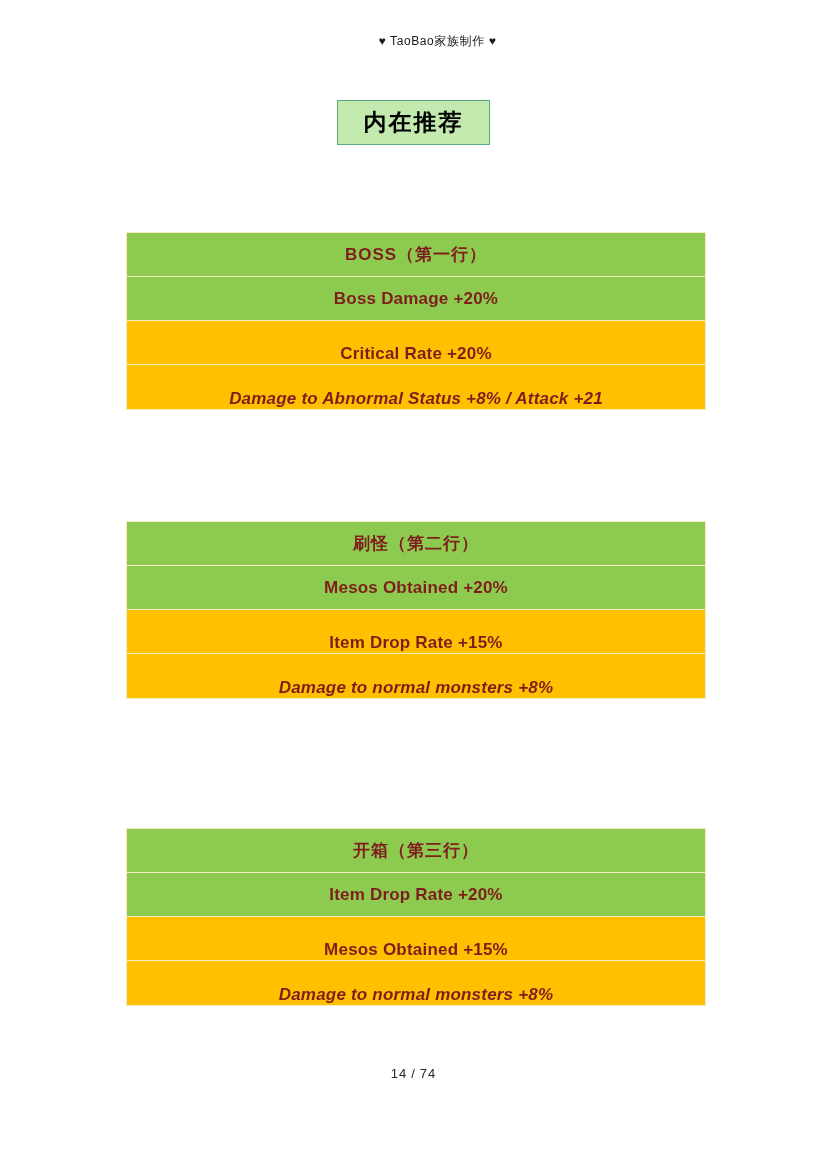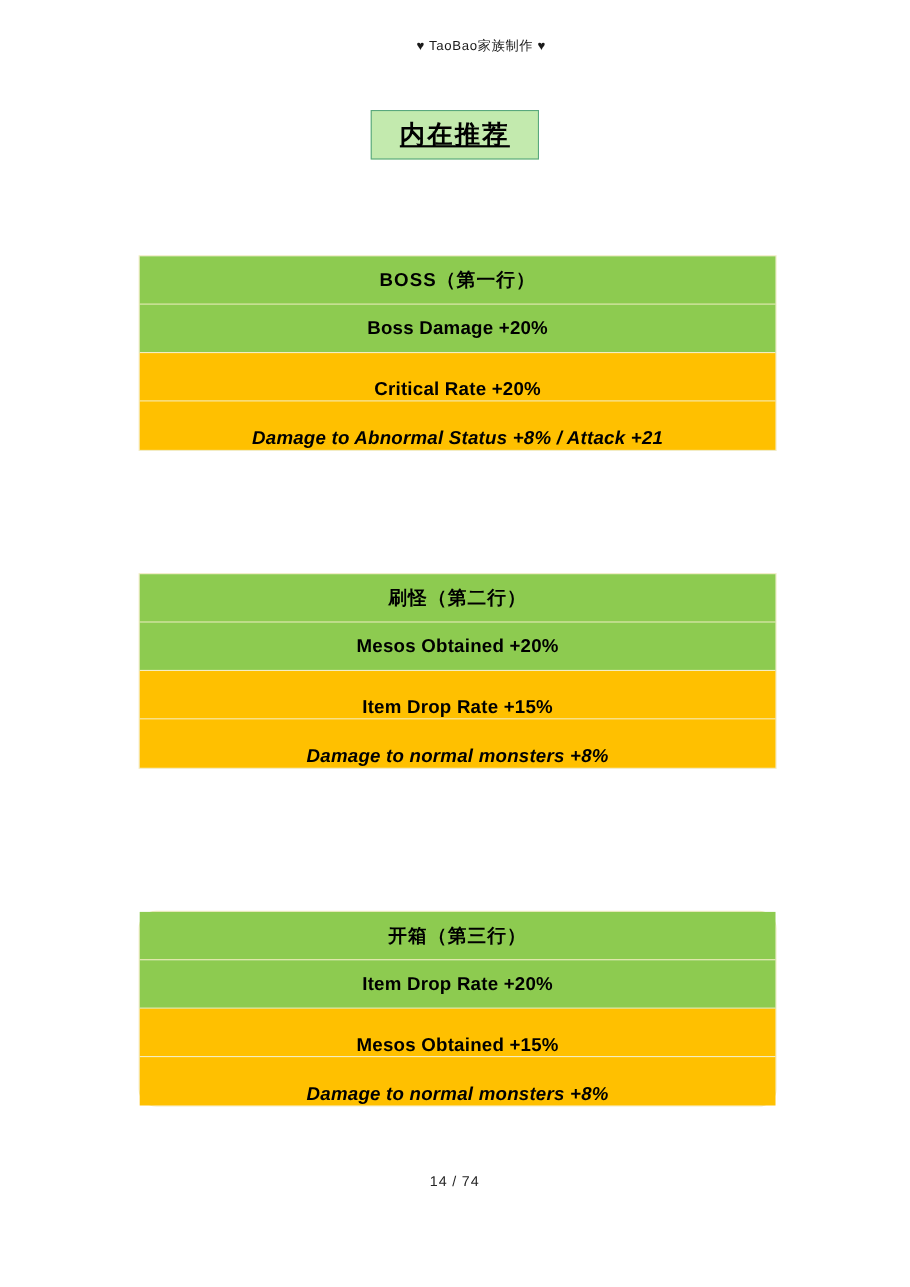--- a/index.html
+++ b/index.html
@@ -31,21 +31,20 @@
   }
 
   
   .title-wrap {
     position: absolute;
     top: 100px;
     left: 0;
     width: 827px;
     display: flex;
     justify-content: center;
-    text-decoration: underline;
   }
   .title-box {
     width: 153px;
     height: 45px;
     box-sizing: border-box;
     background: #c3eaae;
     border: 1px solid #5aa87d;
     display: flex;
     align-items: center;
     justify-content: center;
@@ -62,33 +61,33 @@
   .block {
     position: absolute;
     left: 126px;
     width: 580px;
     box-sizing: border-box;
     border: 1px solid #f2ecc4;
     border-collapse: collapse;
   }
   .block-1 { top: 232px; }
   .block-2 { top: 521px; }
-  .block-3 { top: 828px; border-radius: 16px; }
+  .block-3 { top: 828px; }
 
   .row {
     height: 44px;
     display: flex;
     align-items: center;
     justify-content: center;
     box-sizing: border-box;
     border-bottom: 1px solid #f4eec2;
     font-size: 17px;
     font-weight: 600;
     letter-spacing: 0.2px;
-    color: #000000;
+    color: #7f1d1d;
     text-align: center;
     white-space: nowrap;
   }
   .row:last-child { border-bottom: none; font-style: italic; }
   .row.green  { background: #8dcb50; }
   .row.orange { background: #ffc000; align-items: flex-end; }
   .row.header-row { font-weight: 700; letter-spacing: 1px; }
 
   
   .page-footer {

